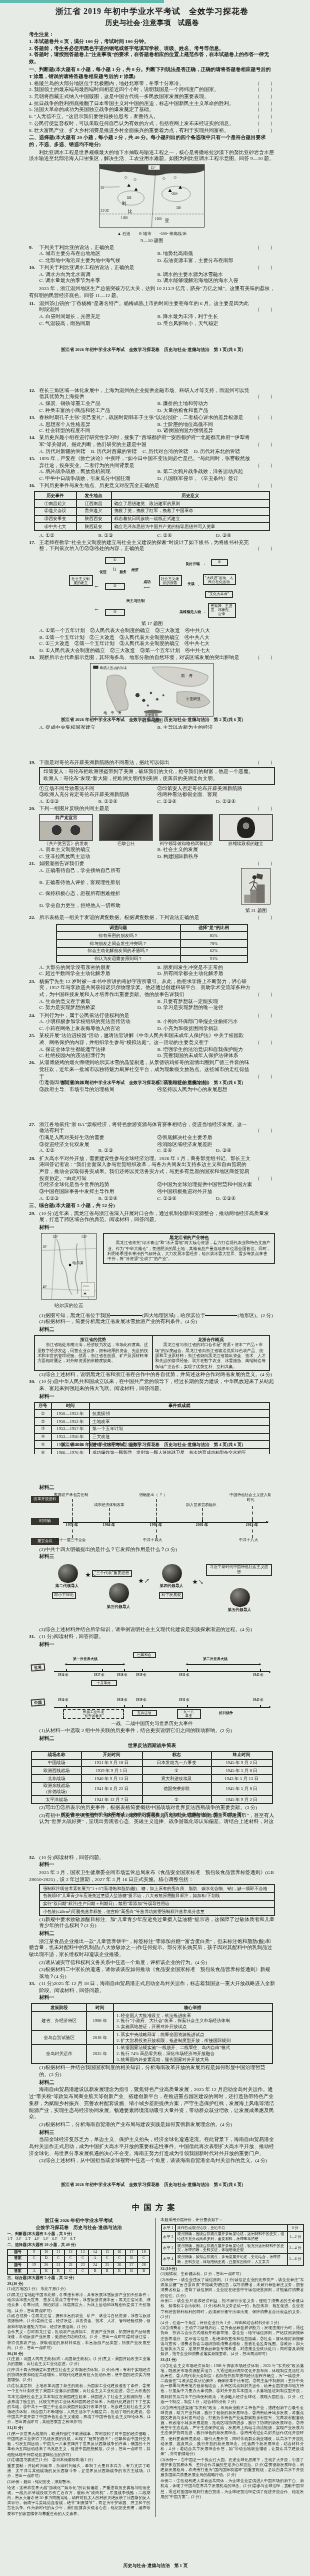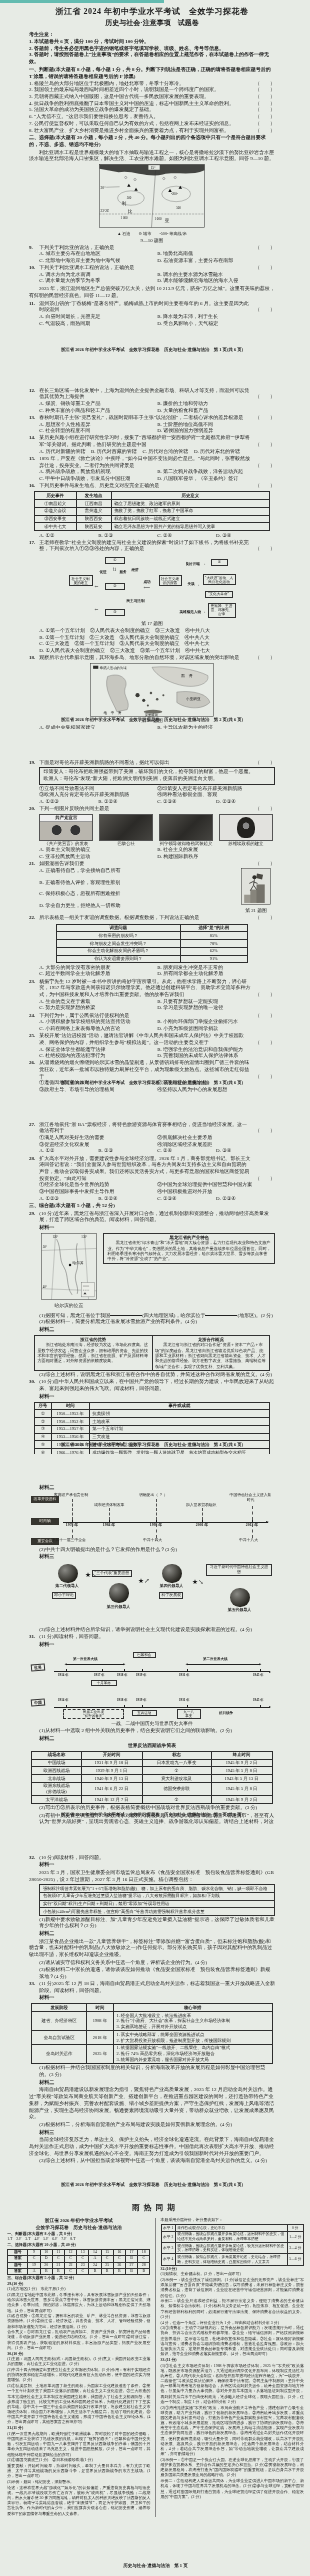--- a/index.html
+++ b/index.html
@@ -120,21 +120,21 @@
 .rub td:first-child,.rub td:last-child{text-align:center;white-space:nowrap}
 .ansfooter{position:absolute;bottom:3.1px;left:0;right:0;text-align:center;font-weight:bold;font-size:4.5px}
 svg text{font-family:"Liberation Serif","DejaVu Serif",serif}
 </style>
 </head>
 <body>
 
 <div class="scanline"></div>
 
 <div class="page p1">
- <h1 class="h1">浙江省 2024 年初中学业水平考试　全效学习探花卷</h1>
+ <h1 class="h1">浙江省 2019 年初中学业水平考试　全效学习探花卷</h1>
  <h2 class="h2">历史与社会·注意事项　试题卷</h2>
  <p class="noticet">考生注意：</p>
  <div class="notice">
       <p>1. 本试题卷共 6 页，满分 100 分，考试时间 100 分钟。</p>
       <p>2. 答题前，考生务必使用黑色字迹的钢笔或签字笔填写学校、班级、姓名、考号等信息。</p>
       <p>3. 答题时，请按照答题卷上“注意事项”的要求，在答题卷相应的位置上规范作答，在本试题卷上的作答一律无效。</p>
     </div>
  <p class="sech">一、判断题(本大题有 8 小题，每小题 1 分，共 8 分。判断下列说法是否正确，正确的请将答题卷相应题号后的 T 涂黑，错误的请将答题卷相应题号后的 F 涂黑)</p>
  <div>
       <div class="jitem">
@@ -881,21 +881,21 @@
   <p class="passage">海南自由贸易港建设以新发展理念为指引，聚焦特色产业高质量发展，2025 年 12 月启动全岛封关运作。通过“零关税”等政策布局商业航天等创新产业、搭建创新平台，在推进重点园区建设的同时，还打造热带特色产业集群，为赋能乡村振兴、完善农村配套设施、缩小城乡差距提供方案，严守生态保护红线，发展海上风电等清洁能源产业，实现生态与经济协同发展。畅通要素跨境流动吸引大量外资，带动群众就业增收，让发展成果惠及民众。</p>
   <p class="sub">(2)根据材料二，分析海南自贸港的产业布局与建设实践是如何贯彻新发展理念的。(4 分)</p>
   <p class="matl">材料三</p>
   <p class="passage">当前全球经济复苏乏力，单边主义、保护主义抬头，经济全球化遭遇逆流。在此背景下，海南自由贸易港全岛封关运作正式启动，成为中国扩大高水平开放的重要标志性事件。中国借此再次表明扩大高水平开放、推动经济全球化、与世界分享发展机遇的决心不会变。海南正努力打造成为引领我国新时代对外开放的重要门户。</p>
   <p class="sub">(3)综合上述材料，从中国担当或全球视野中任选一个角度，谈谈海南自贸港全岛封关运作的意义。(4 分)</p>
  </div>
  <p class="pfoot">浙江省 2026 年初中学业水平考试　全效学习探花卷　历史与社会·道德与法治　第 6 页(共 6 页)</p>
 </div>
 
 <div class="anspage">
- <h2 class="anstitle">雨热同期</h2>
+ <h2 class="anstitle">中国方案</h2>
  <div class="anscols">
   <div class="acol">
    <p class="ahead">浙江省 2026 年初中学业水平考试</p>
    <p class="ahead">全效学习探花卷　历史与社会·道德与法治</p>
    <p class="asec">一、判断题(本大题有 8 小题，共 8 分)</p>
    <p class="aline">1.T　2.F　3.T　4.F　5.F　6.F　7.F　8.T</p>
    <p class="asec">二、选择题(本大题有 20 小题，共 40 分)</p>
    <table class="mc">
           <tbody>
             <tr>

